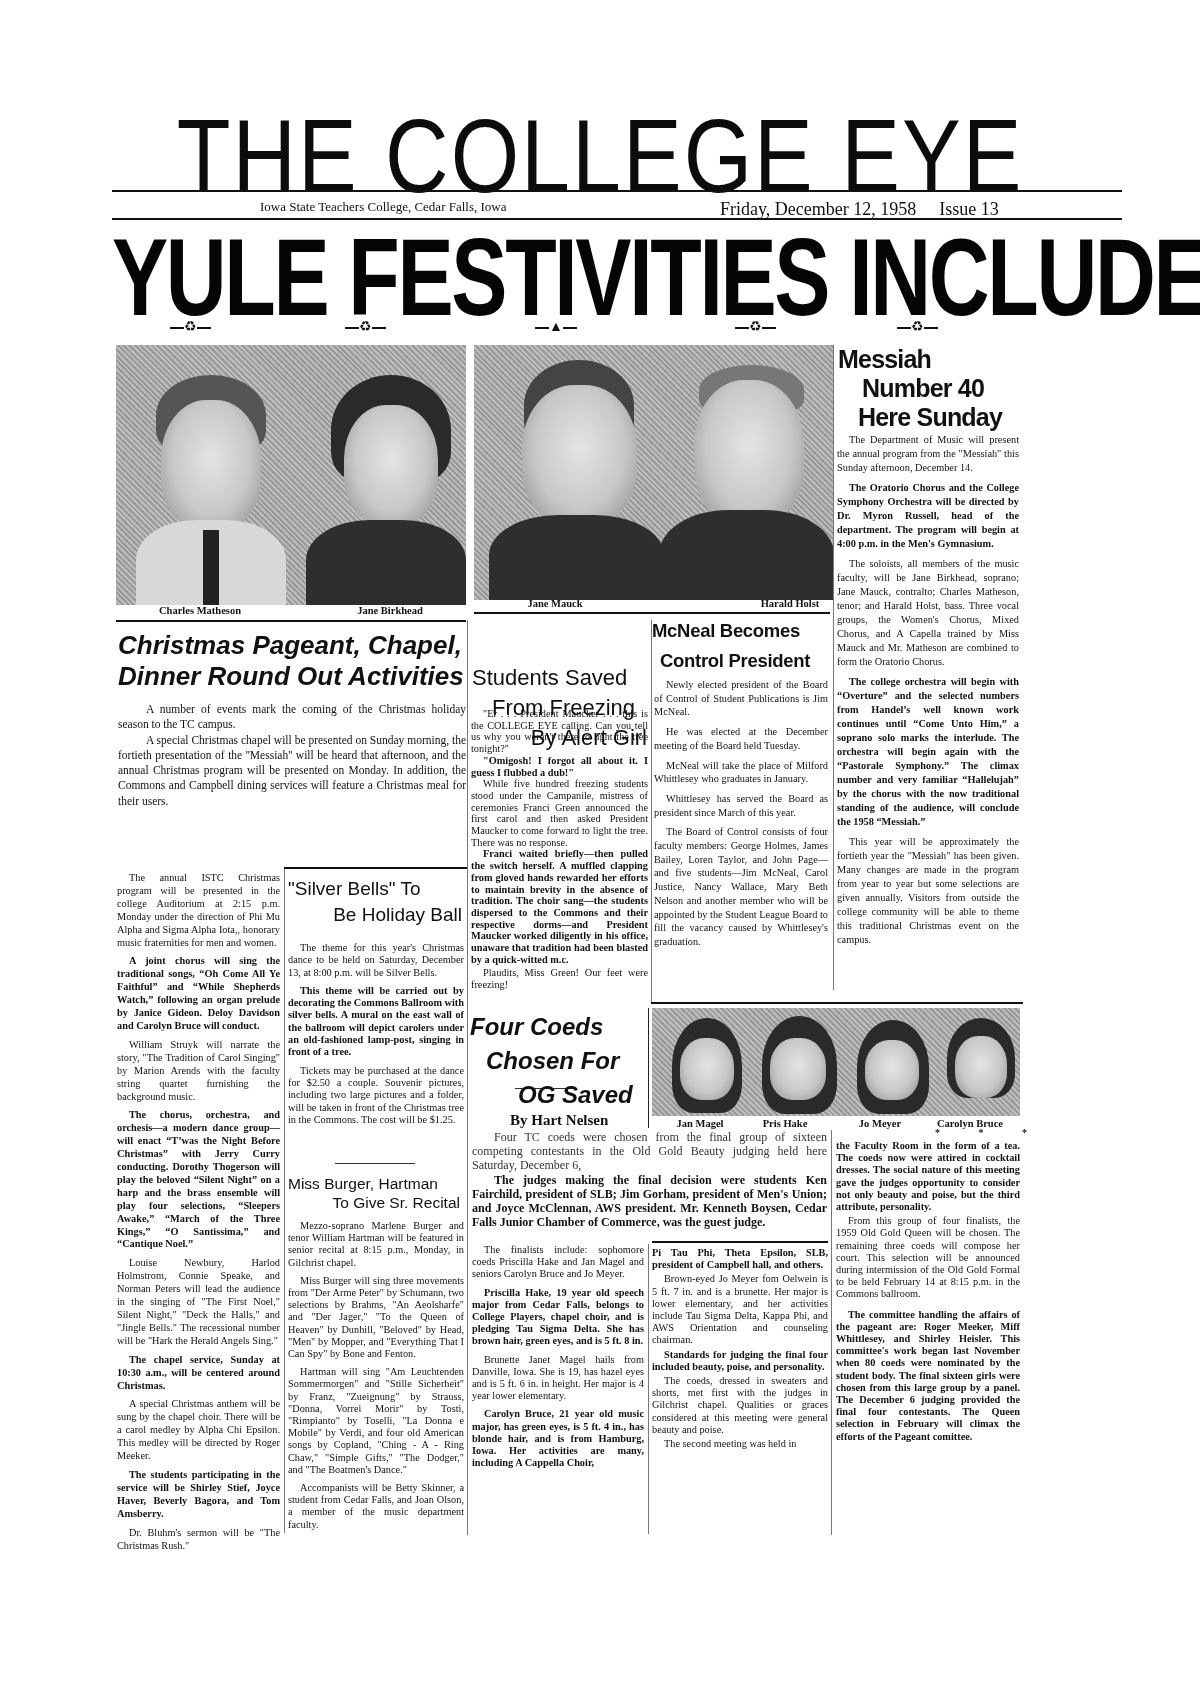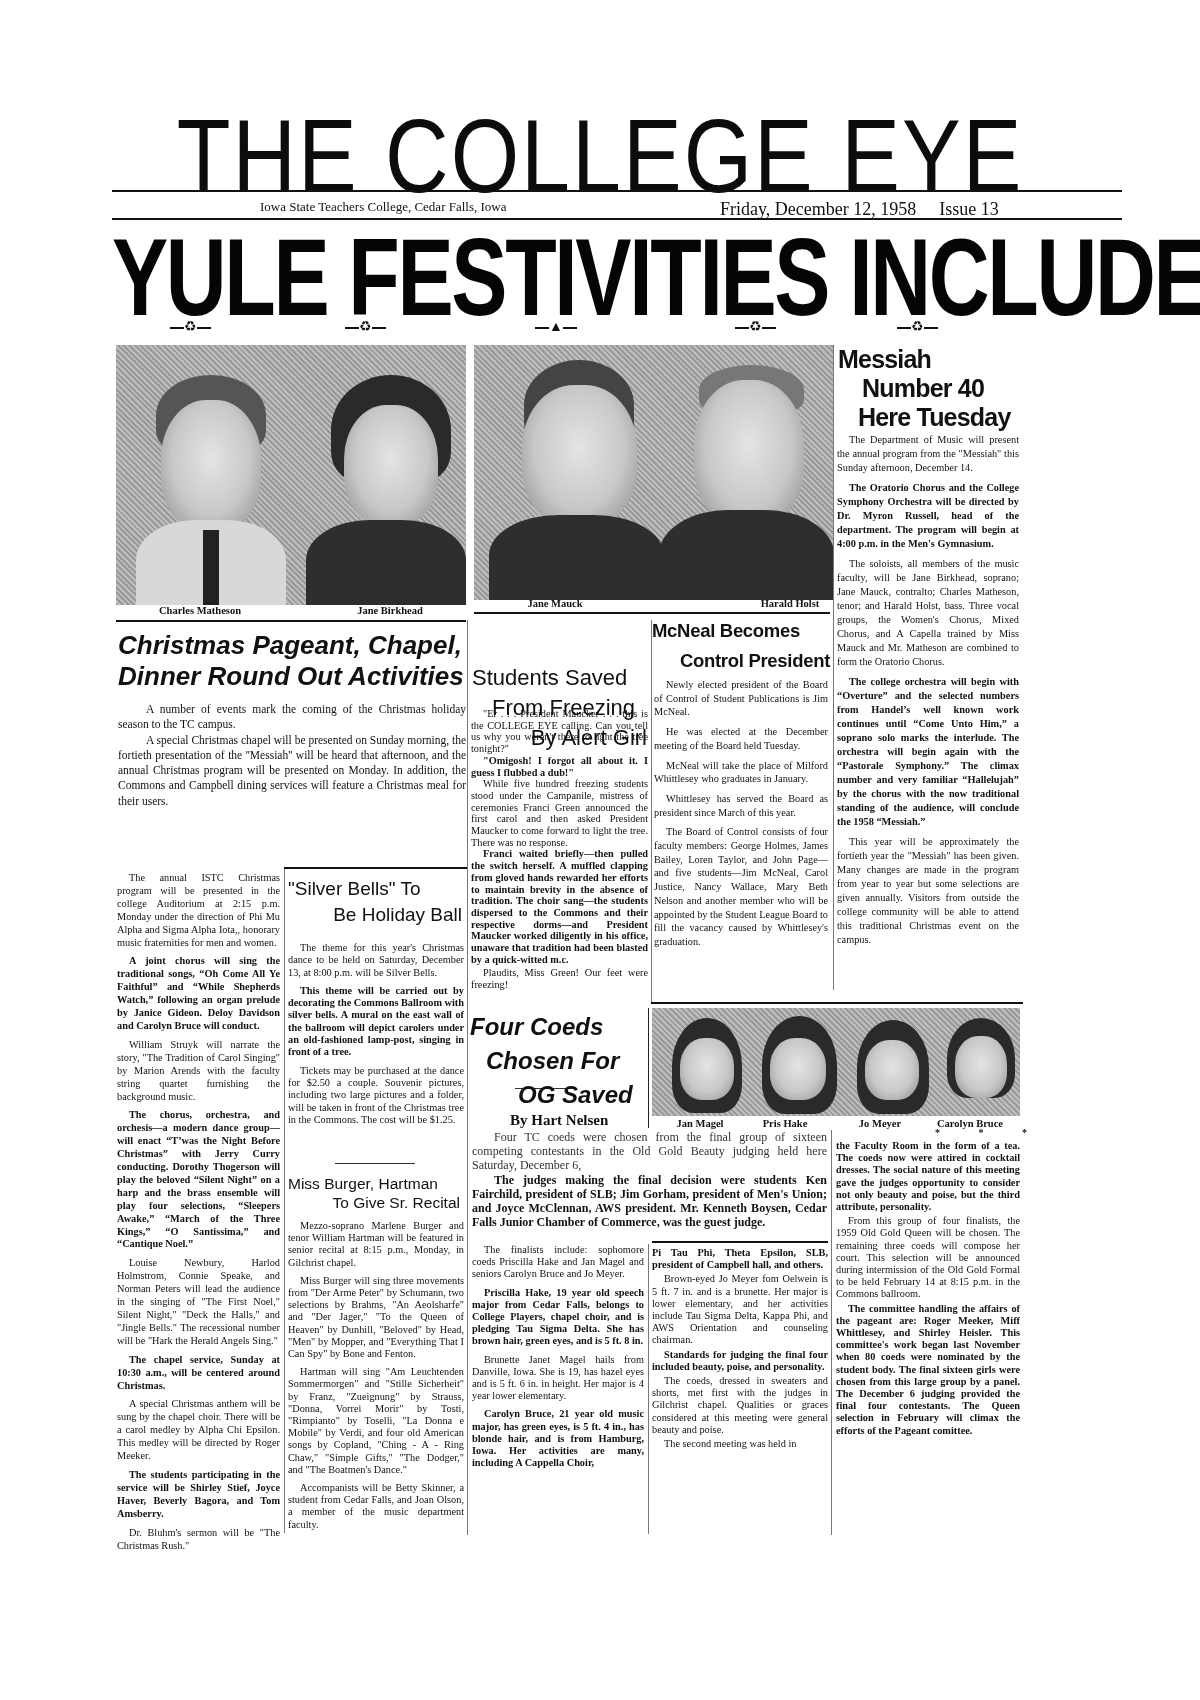--- a/index.html
+++ b/index.html
@@ -132,43 +132,43 @@
   <p style="margin-bottom:0;">While five hundred freezing students stood under the Campanile, mistress of ceremonies Franci Green announced the first carol and then asked President Maucker to come forward to light the tree. There was no response.</p>
   <p class="b" style="margin-bottom:2px;">Franci waited briefly—then pulled the switch herself. A muffled clapping from gloved hands rewarded her efforts to maintain brevity in the absence of tradition. The choir sang—the students dispersed to the Commons and their respective dorms—and President Maucker worked diligently in his office, unaware that tradition had been blasted by a quick-witted m.c.</p>
   <p>Plaudits, Miss Green! Our feet were freezing!</p>
 </div>
 <div class="abs short-rule" style="left:515px;top:1088px;width:60px;"></div>
 
 <div class="abs vline" style="left:651px;top:620px;height:382px;"></div>
 
 <div class="abs head-sans" style="left:652px;top:616px;width:178px;font-size:18.5px;font-weight:700;line-height:30px;letter-spacing:-0.3px;">
   <div>McNeal Becomes</div>
-  <div style="padding-left:8px;text-align:right;">Control President</div>
+  <div style="padding-left:8px;">Control President</div>
 </div>
 <div class="abs col-text" style="left:654px;top:678px;width:174px;font-size:10.3px;line-height:13.7px;">
   <p>Newly elected president of the Board of Control of Student Publications is Jim McNeal.</p>
   <p>He was elected at the December meeting of the Board held Tuesday.</p>
   <p>McNeal will take the place of Milford Whittlesey who graduates in January.</p>
   <p>Whittlesey has served the Board as president since March of this year.</p>
   <p>The Board of Control consists of four faculty members: George Holmes, James Bailey, Loren Taylor, and John Page—and five students—Jim McNeal, Carol Justice, Nancy Wallace, Mary Beth Nelson and another member who will be appointed by the Student League Board to fill the vacancy caused by Whittlesey's graduation.</p>
 </div>
 
 <div class="abs vline" style="left:833px;top:345px;height:645px;"></div>
 
 <div class="abs head-sans" style="left:838px;top:345px;width:182px;font-size:25px;font-weight:700;line-height:29px;letter-spacing:-0.8px;">
   <div>Messiah</div>
   <div style="padding-left:24px;">Number 40</div>
-  <div style="padding-left:20px;">Here Tuesday</div>
+  <div style="padding-left:20px;">Here Sunday</div>
 </div>
 <div class="abs col-text" style="left:837px;top:433px;width:182px;font-size:10.3px;line-height:14px;">
   <p>The Department of Music will present the annual program from the "Messiah" this Sunday afternoon, December 14.</p>
   <p class="b">The Oratorio Chorus and the College Symphony Orchestra will be directed by Dr. Myron Russell, head of the department. The program will begin at 4:00 p.m. in the Men's Gymnasium.</p>
   <p>The soloists, all members of the music faculty, will be Jane Birkhead, soprano; Jane Mauck, contralto; Charles Matheson, tenor; and Harald Holst, bass. Three vocal groups, the Women's Chorus, Mixed Chorus, and A Capella trained by Miss Mauck and Mr. Matheson are combined to form the Oratorio Chorus.</p>
   <p class="b">The college orchestra will begin with “Overture” and the selected numbers from Handel’s well known work continues until “Come Unto Him,” a soprano solo marks the interlude. The orchestra will begin again with the “Pastorale Symphony.” The climax number and very familiar “Hallelujah” by the chorus with the now traditional standing of the audience, will conclude the 1958 “Messiah.”</p>
-  <p>This year will be approximately the fortieth year the "Messiah" has been given. Many changes are made in the program from year to year but some selections are given annually. Visitors from outside the college community will be able to attend this traditional Christmas event on the campus.</p>
+  <p>This year will be approximately the fortieth year the "Messiah" has been given. Many changes are made in the program from year to year but some selections are given annually. Visitors from outside the college community will be able to theme this traditional Christmas event on the campus.</p>
 </div>
 
 <div class="abs hline" style="left:651px;top:1002px;width:372px;height:1.5px;"></div>
 
 <div class="abs head-sans" style="left:470px;top:1010px;width:175px;font-size:24px;font-weight:700;font-style:italic;line-height:34px;">
   <div>Four Coeds</div>
   <div style="padding-left:16px;">Chosen For</div>
   <div style="padding-left:48px;">OG Saved</div>
 </div>
 <div class="abs" style="left:510px;top:1112px;font-size:15px;font-weight:700;">By Hart Nelsen</div>
@@ -210,15 +210,15 @@
   <p class="b" style="text-indent:0;margin-bottom:2px;">Pi Tau Phi, Theta Epsilon, SLB, president of Campbell hall, and others.</p>
   <p style="margin-bottom:2px;">Brown-eyed Jo Meyer fom Oelwein is 5 ft. 7 in. and is a brunette. Her major is lower elementary, and her activities include Tau Sigma Delta, Kappa Phi, and AWS Orientation and counseling chairman.</p>
   <p class="b" style="margin-bottom:2px;">Standards for judging the final four included beauty, poise, and personality.</p>
   <p style="margin-bottom:2px;">The coeds, dressed in sweaters and shorts, met first with the judges in Gilchrist chapel. Qualities or graces considered at this meeting were general beauty and poise.</p>
   <p>The second meeting was held in</p>
 </div>
 <div class="abs vline" style="left:831px;top:1130px;height:405px;"></div>
 
 <div class="abs col-text" style="left:836px;top:1140px;width:184px;font-size:10.3px;line-height:12.2px;">
   <p class="b" style="text-indent:0;margin-bottom:2px;">the Faculty Room in the form of a tea. The coeds now were attired in cocktail dresses. The social nature of this meeting gave the judges opportunity to consider not only beauty and poise, but the third attribute, personality.</p>
-  <p style="margin-bottom:2px;">From this group of four finalists, the 1959 Old Gold Queen will be chosen. The remaining three coeds will compose her court. This selection will be announced during intermission of the Old Gold Formal to be held February 14 at 8:15 p.m. in the Commons ballroom.</p>
+  <p style="margin-bottom:8px;">From this group of four finalists, the 1959 Old Gold Queen will be chosen. The remaining three coeds will compose her court. This selection will be announced during intermission of the Old Gold Formal to be held February 14 at 8:15 p.m. in the Commons ballroom.</p>
   <p class="b">The committee handling the affairs of the pageant are: Roger Meeker, Miff Whittlesey, and Shirley Heisler. This committee's work began last November when 80 coeds were nominated by the student body. The final sixteen girls were chosen from this large group by a panel. The December 6 judging provided the final four contestants. The Queen selection in February will climax the efforts of the Pageant comittee.</p>
 </div>
 
 </body></html>

